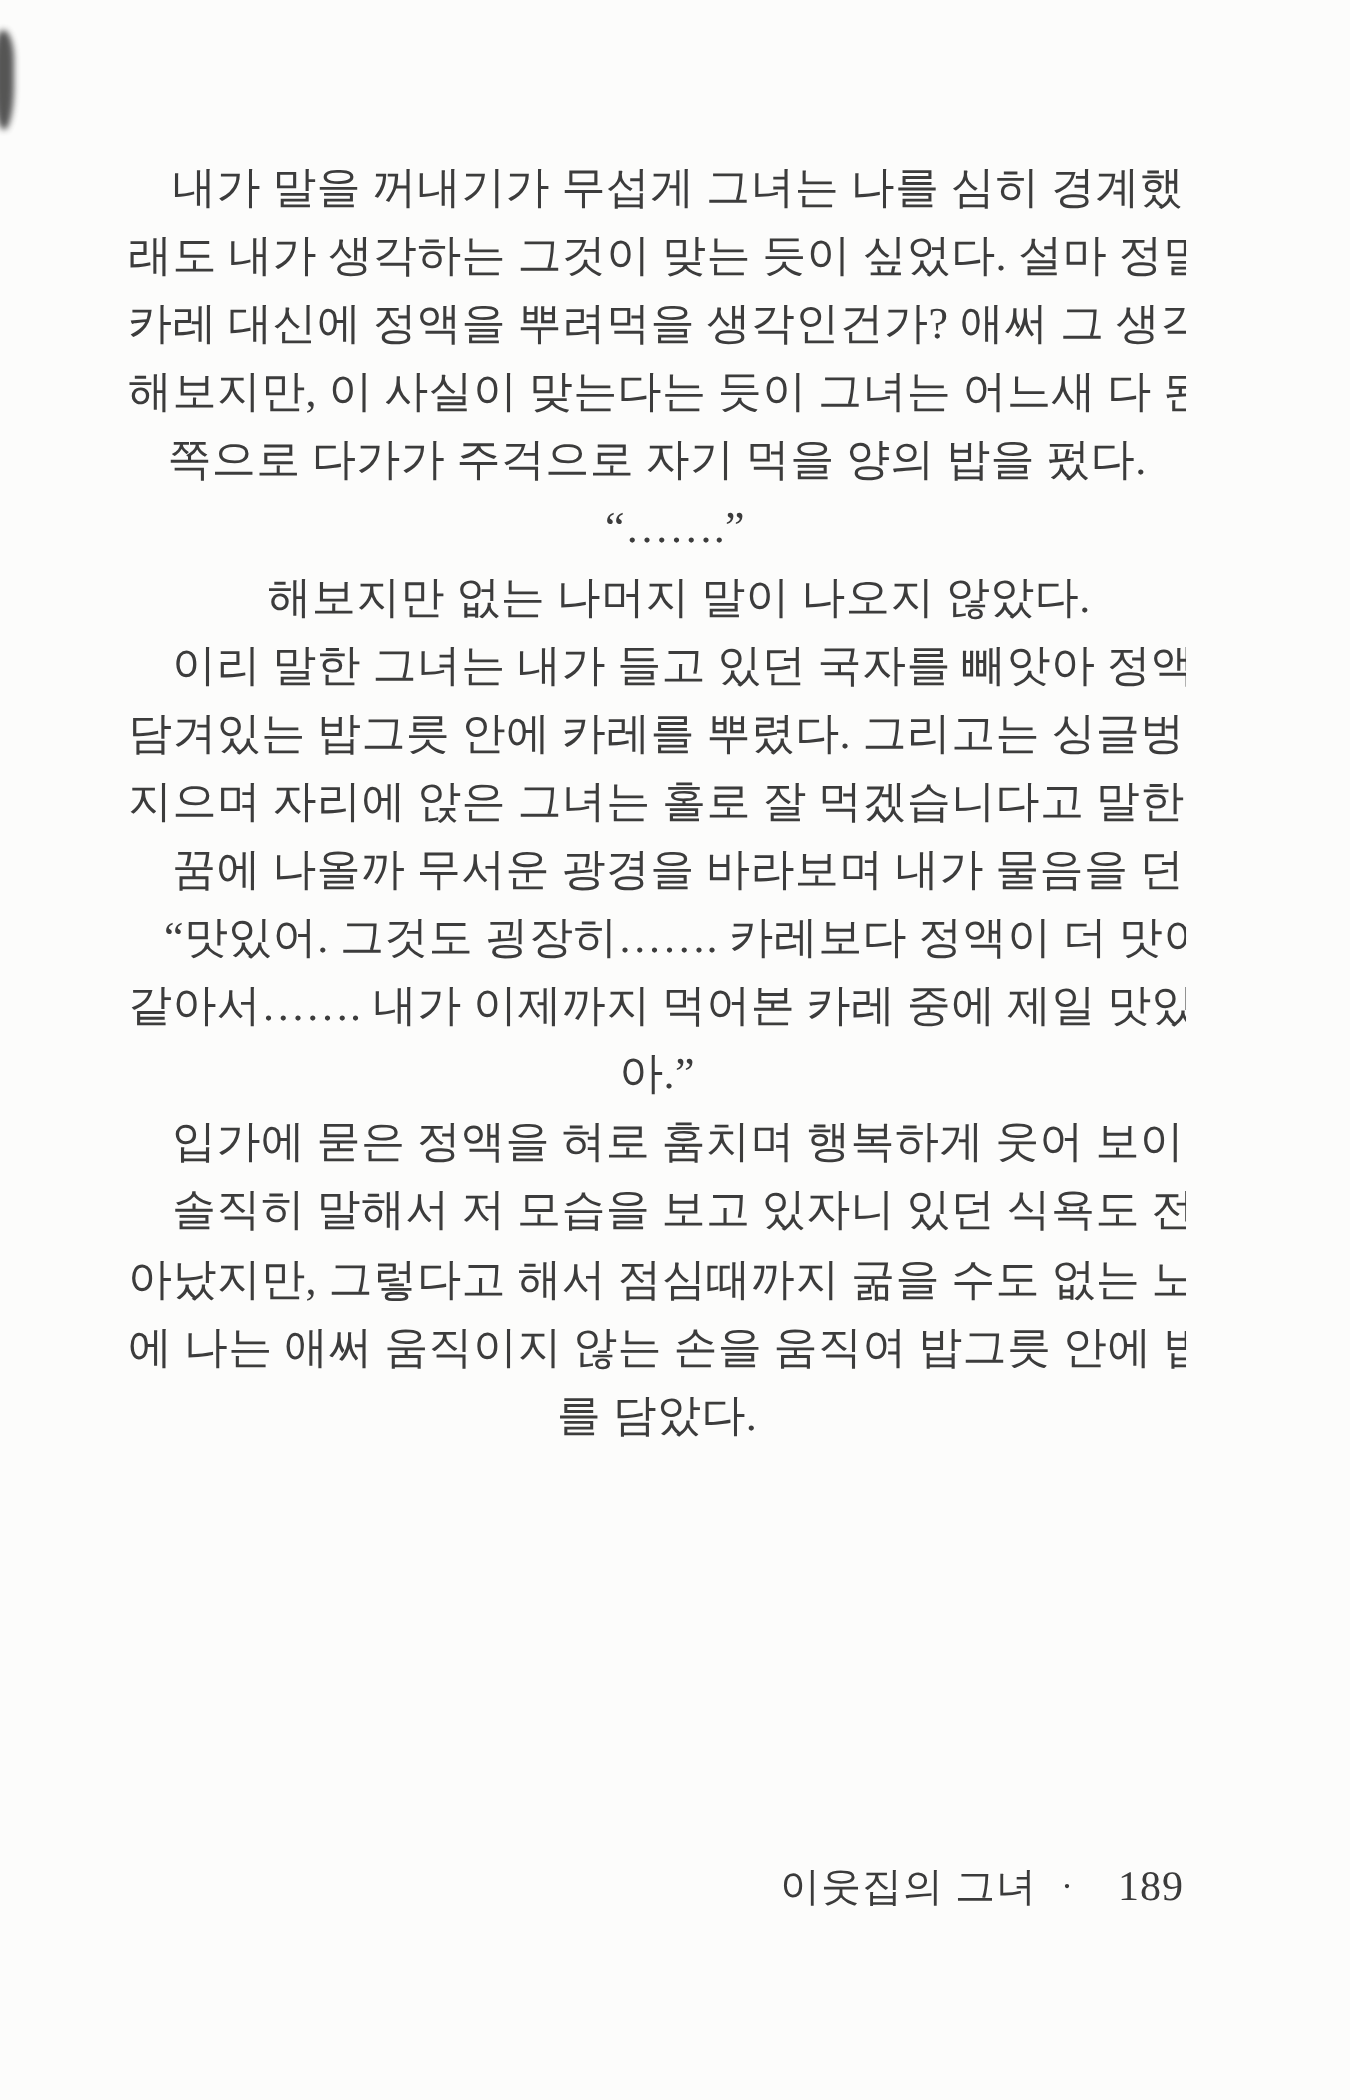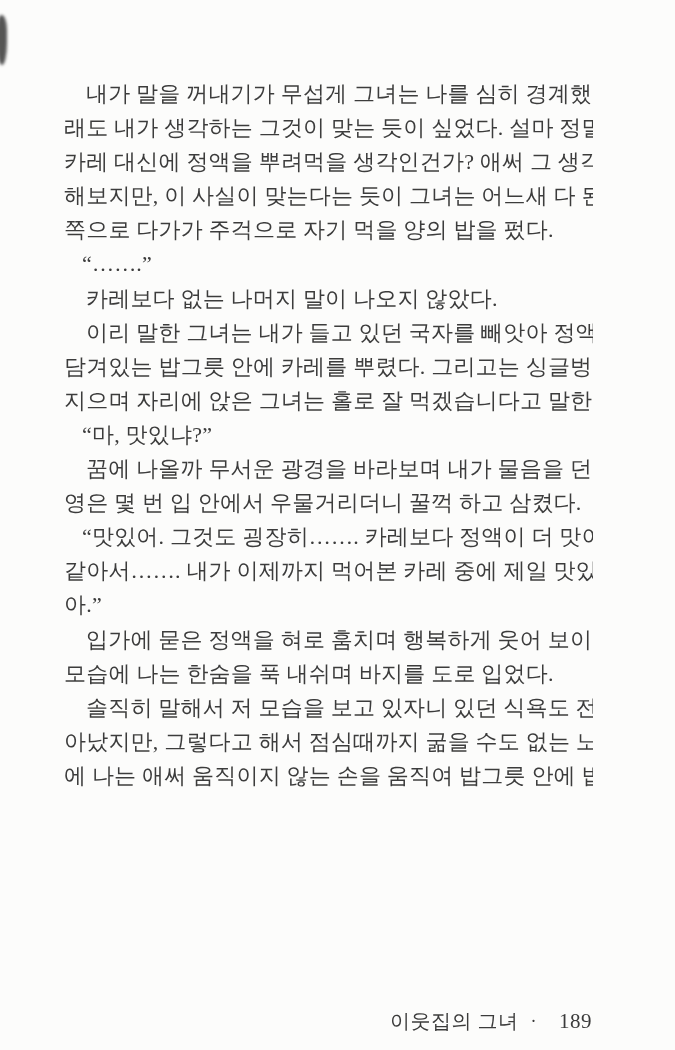--- a/index.html
+++ b/index.html
@@ -33,33 +33,33 @@
     top: 77px;
     width: 529px;
     color: #3c3c3c;
   }
   .ln {
     font-size: 22px;
     line-height: 34.1px;
     height: 34.1px;
     white-space: nowrap;
     overflow: hidden;
-    text-align: left;
+    text-align: center;
     letter-spacing: 0.2px;
   }
   .ln.ind { padding-left: 22px; }
   .ln.dlg { padding-left: 18px; }
   .ln.j {
     text-align: justify;
     text-align-last: justify;
     text-justify: inter-word;
   }
   .footer {
     position: absolute;
-    top: 1006px;
+    top: 928px;
     right: 83px;
     font-size: 20px;
     line-height: 30px;
     color: #3b3b3b;
     letter-spacing: 0.5px;
     white-space: nowrap;
   }
   .footer .sep {
     display: inline-block;
     margin-left: 12px;
@@ -78,33 +78,31 @@
 <div class="page">
   <div class="smudge"></div>
 
   <div class="textcol">
     <div class="ln ind j">내가 말을 꺼내기가 무섭게 그녀는 나를 심히 경계했다. 아무</div>
     <div class="ln j">래도 내가 생각하는 그것이 맞는 듯이 싶었다. 설마 정말로…….</div>
     <div class="ln j">카레 대신에 정액을 뿌려먹을 생각인건가? 애써 그 생각을 부정</div>
     <div class="ln j">해보지만, 이 사실이 맞는다는 듯이 그녀는 어느새 다 된 밥솥</div>
     <div class="ln">쪽으로 다가가 주걱으로 자기 먹을 양의 밥을 펐다.</div>
     <div class="ln dlg">“…….”</div>
-    <div class="ln ind">카레보다 없는 나머지 말이 나오지 않았다.</div>
+    <div class="ln ind">해보지만 없는 나머지 말이 나오지 않았다.</div>
     <div class="ln ind j">이리 말한 그녀는 내가 들고 있던 국자를 빼앗아 정액과 밥이</div>
     <div class="ln j">담겨있는 밥그릇 안에 카레를 뿌렸다. 그리고는 싱글벙글 미소를</div>
     <div class="ln j">지으며 자리에 앉은 그녀는 홀로 잘 먹겠습니다고 말한 뒤에 정</div>
-    <div class="ln dlg">“마, 맛있냐?”</div>
     <div class="ln ind j">꿈에 나올까 무서운 광경을 바라보며 내가 물음을 던지자, 민</div>
-    <div class="ln">영은 몇 번 입 안에서 우물거리더니 꿀꺽 하고 삼켰다.</div>
     <div class="ln dlg j">“맛있어. 그것도 굉장히……. 카레보다 정액이 더 맛이 진한 거</div>
     <div class="ln j">같아서……. 내가 이제까지 먹어본 카레 중에 제일 맛있는 것 같</div>
     <div class="ln">아.”</div>
     <div class="ln ind j">입가에 묻은 정액을 혀로 훔치며 행복하게 웃어 보이는 민영의</div>
-    <div class="ln">모습에 나는 한숨을 푹 내쉬며 바지를 도로 입었다.</div>
     <div class="ln ind j">솔직히 말해서 저 모습을 보고 있자니 있던 식욕도 전부 다 달</div>
     <div class="ln j">아났지만, 그렇다고 해서 점심때까지 굶을 수도 없는 노릇이었기</div>
     <div class="ln j">에 나는 애써 움직이지 않는 손을 움직여 밥그릇 안에 밥과 카레</div>
+    <div class="ln">를 담았다.</div>
   </div>
 
   <div class="footer">
     <span>이웃집의 그녀</span><span class="sep">·</span><span class="pageno">189</span>
   </div>
 </div>
 
 </body></html>

